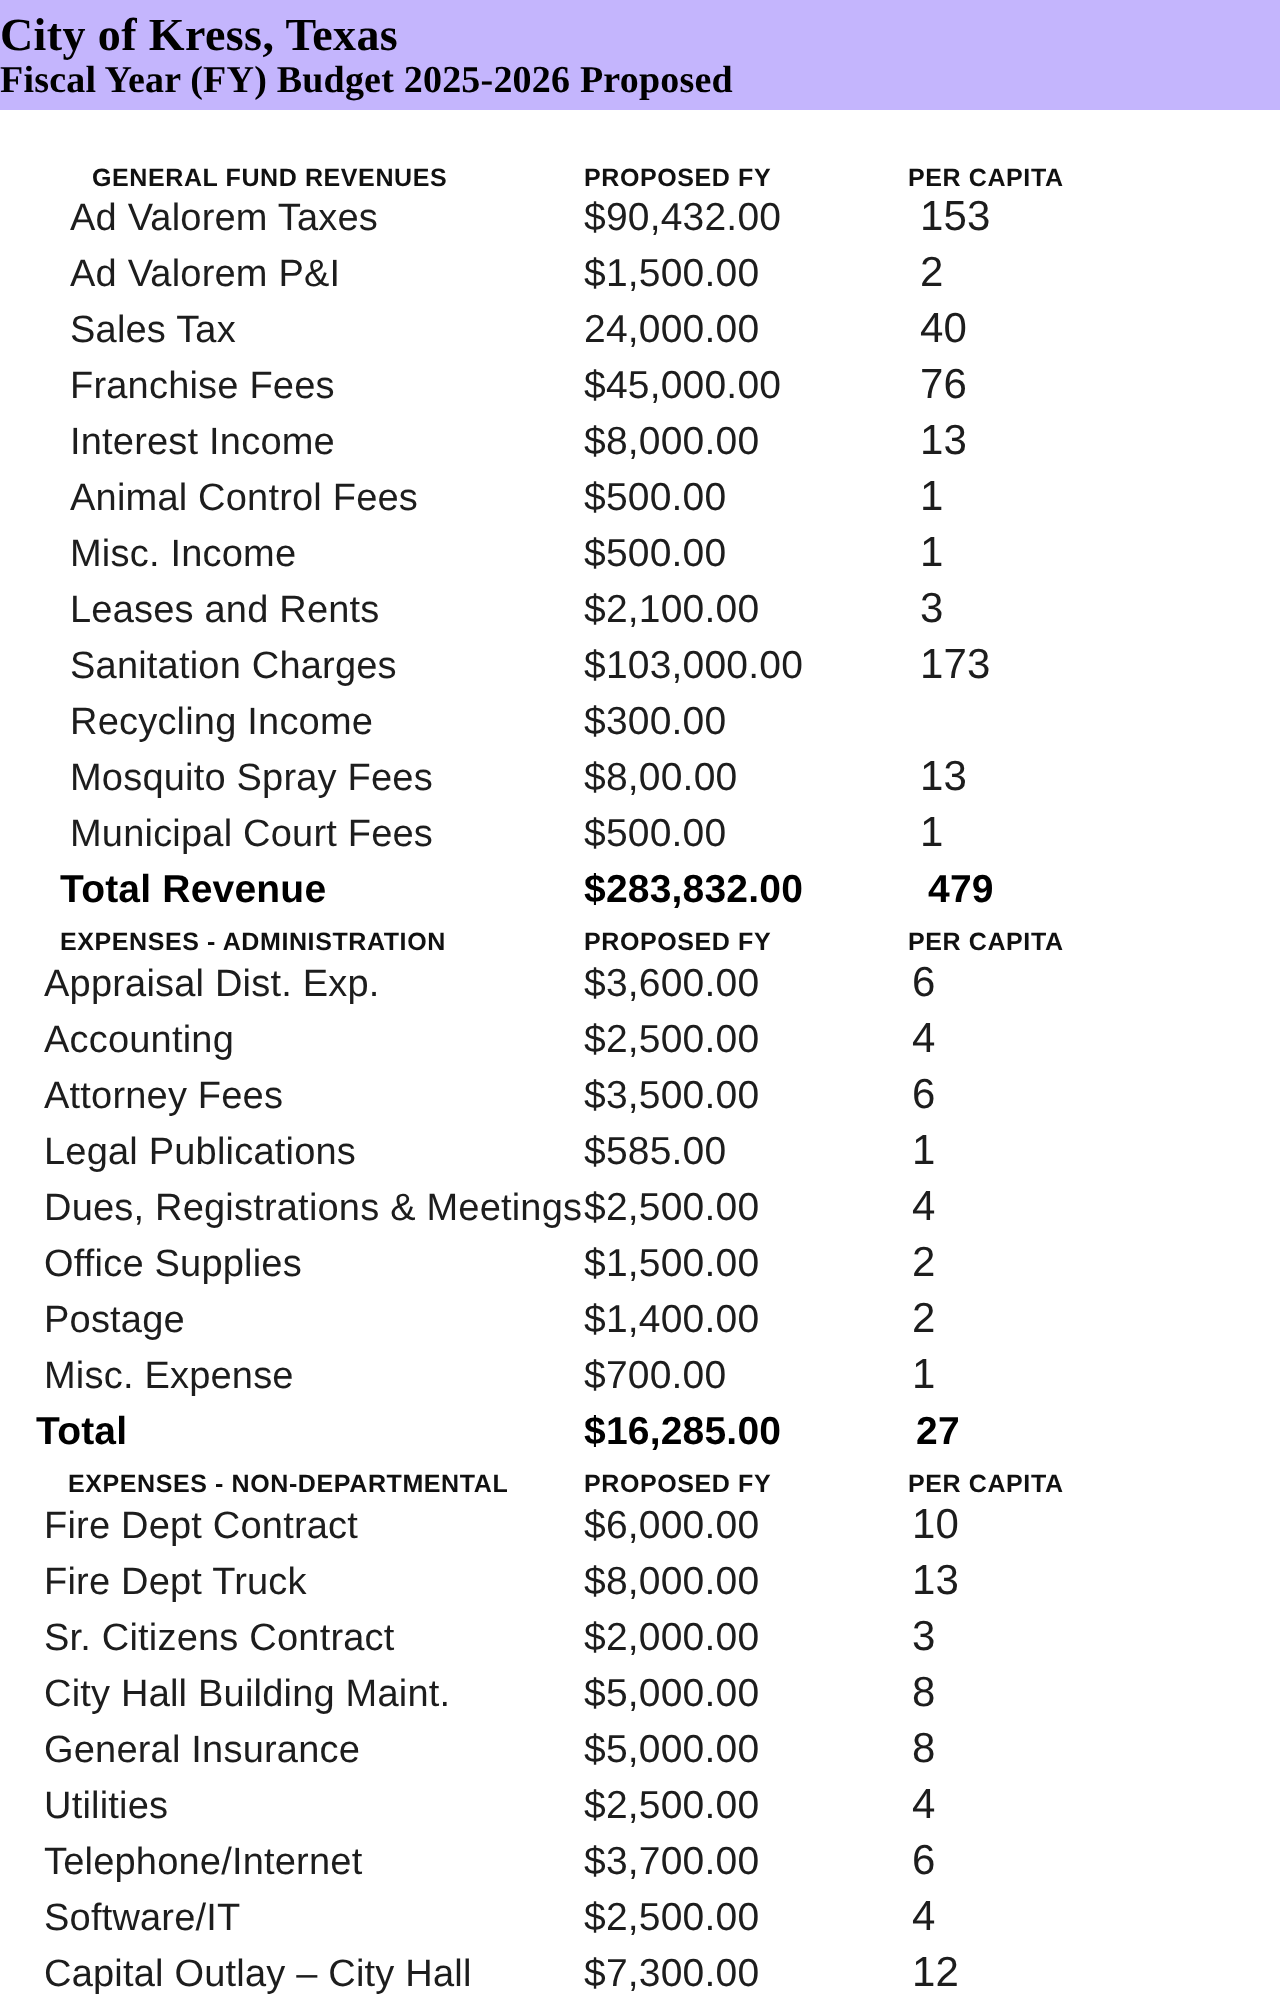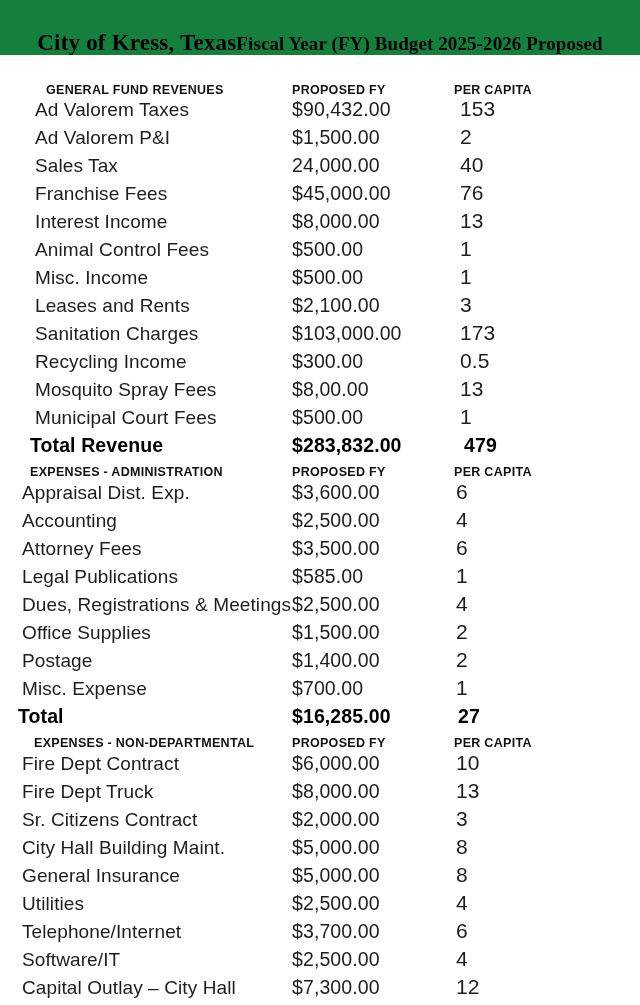--- a/index.html
+++ b/index.html
@@ -11,26 +11,26 @@
     width: 640px;
     height: 1005px;
     font-family: "Liberation Sans", sans-serif;
     color: #1a1a1a;
     overflow: hidden;
     position: relative;
   }
 
   
   .masthead {
-    background: #15803d;
+    background: #c4b5fd;
     height: 55px;
     width: 100%;
     display: flex;
-    flex-direction: row;
-    align-items: flex-end;
+    flex-direction: column;
+    align-items: flex-start;
     justify-content: center;
     box-sizing: border-box;
     padding-top: 1px;
   }
   .masthead-title {
     font-family: "Liberation Serif", serif;
     font-weight: bold;
     font-size: 23px;
     line-height: 25px;
     color: #000;
@@ -182,21 +182,20 @@
       <div class="c-capita"><span class="item capita">3</span></div>
     </div>
     <div class="row rev">
       <div class="c-label"><span class="item">Sanitation Charges</span></div>
       <div class="c-value"><span class="item money">$103,000.00</span></div>
       <div class="c-capita"><span class="item capita">173</span></div>
     </div>
     <div class="row rev">
       <div class="c-label"><span class="item">Recycling Income</span></div>
       <div class="c-value"><span class="item money">$300.00</span></div>
-      <div class="c-capita"><span class="item capita">0.5</span></div>
     </div>
     <div class="row rev">
       <div class="c-label"><span class="item">Mosquito Spray Fees</span></div>
       <div class="c-value"><span class="item money">$8,00.00</span></div>
       <div class="c-capita"><span class="item capita">13</span></div>
     </div>
     <div class="row rev">
       <div class="c-label"><span class="item">Municipal Court Fees</span></div>
       <div class="c-value"><span class="item money">$500.00</span></div>
       <div class="c-capita"><span class="item capita">1</span></div>

